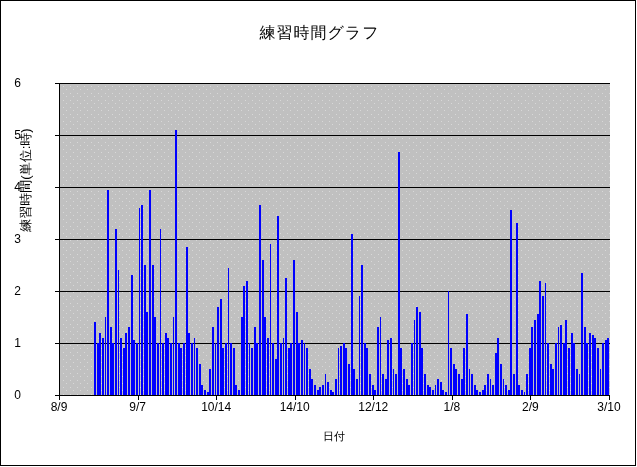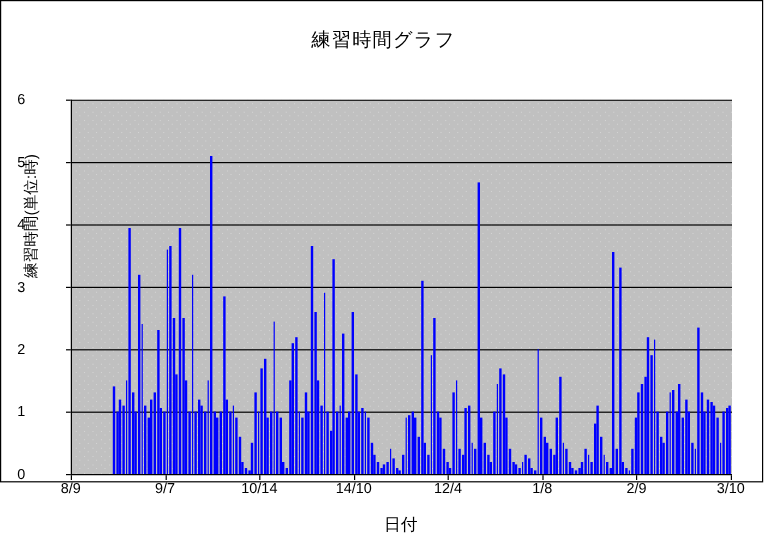--- a/index.html
+++ b/index.html
@@ -3,21 +3,21 @@
 <meta charset="utf-8">
 <style>
   html,body{margin:0;padding:0;}
   body{
     width:637px;height:467px;
     background:#ffffff;
     font-family:"Liberation Sans","DejaVu Sans",sans-serif;
     overflow:hidden;
   }
   #chart-frame{
-    position:absolute;left:0;top:0;width:636px;height:402px;
+    position:absolute;left:0;top:0;width:636px;height:466px;
     border:1px solid #000000;
     box-sizing:border-box;
     background:#ffffff;
   }
   #chart-title{
     position:absolute;left:0;top:22px;width:637px;
     text-align:center;
     font-size:16px;
     color:#000000;
     letter-spacing:1px;
@@ -89,21 +89,21 @@
     color:#000;
     transform:rotate(-90deg);
     transform-origin:center center;
     white-space:nowrap;
   }
   #x-axis-title{
     position:absolute;
     left:58px;top:428px;
     width:550px;
     text-align:center;
-    font-size:14px;
+    font-size:11px;
     color:#000;
   }
 </style>
 </head>
 <body>
 
 <div id="chart-frame">
 
   <div id="chart-title">練習時間グラフ</div>
 
@@ -339,21 +339,21 @@
     <div class="ytick-label" style="top: 82px;">6</div>
     <div class="ytick-mark" style="top: 82px;"></div>
     <div class="xtick-label" style="left: 58px;">8/9</div>
     <div class="xtick-mark" style="left: 58px;"></div>
     <div class="xtick-label" style="left: 136.571px;">9/7</div>
     <div class="xtick-mark" style="left: 136.571px;"></div>
     <div class="xtick-label" style="left: 215.143px;">10/14</div>
     <div class="xtick-mark" style="left: 215.143px;"></div>
     <div class="xtick-label" style="left: 293.714px;">14/10</div>
     <div class="xtick-mark" style="left: 293.714px;"></div>
-    <div class="xtick-label" style="left: 372.286px;">12/4</div>
+    <div class="xtick-label" style="left: 372.286px;">12/12</div>
     <div class="xtick-mark" style="left: 372.286px;"></div>
     <div class="xtick-label" style="left: 450.857px;">1/8</div>
     <div class="xtick-mark" style="left: 450.857px;"></div>
     <div class="xtick-label" style="left: 529.429px;">2/9</div>
     <div class="xtick-mark" style="left: 529.429px;"></div>
     <div class="xtick-label" style="left: 608px;">3/10</div>
     <div class="xtick-mark" style="left: 608px;"></div>
   </div>
 
 </body></html>

